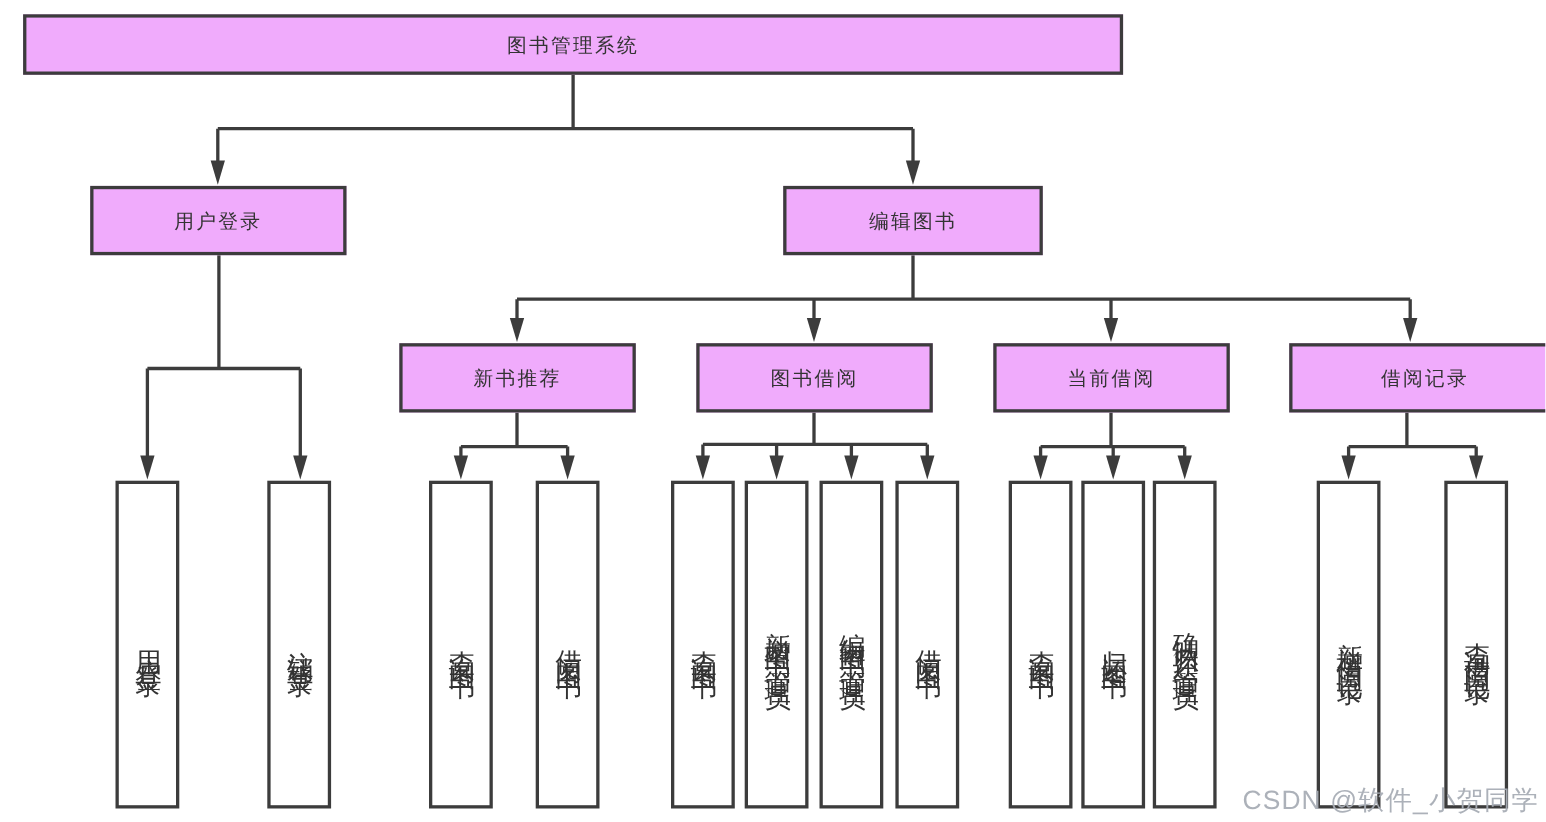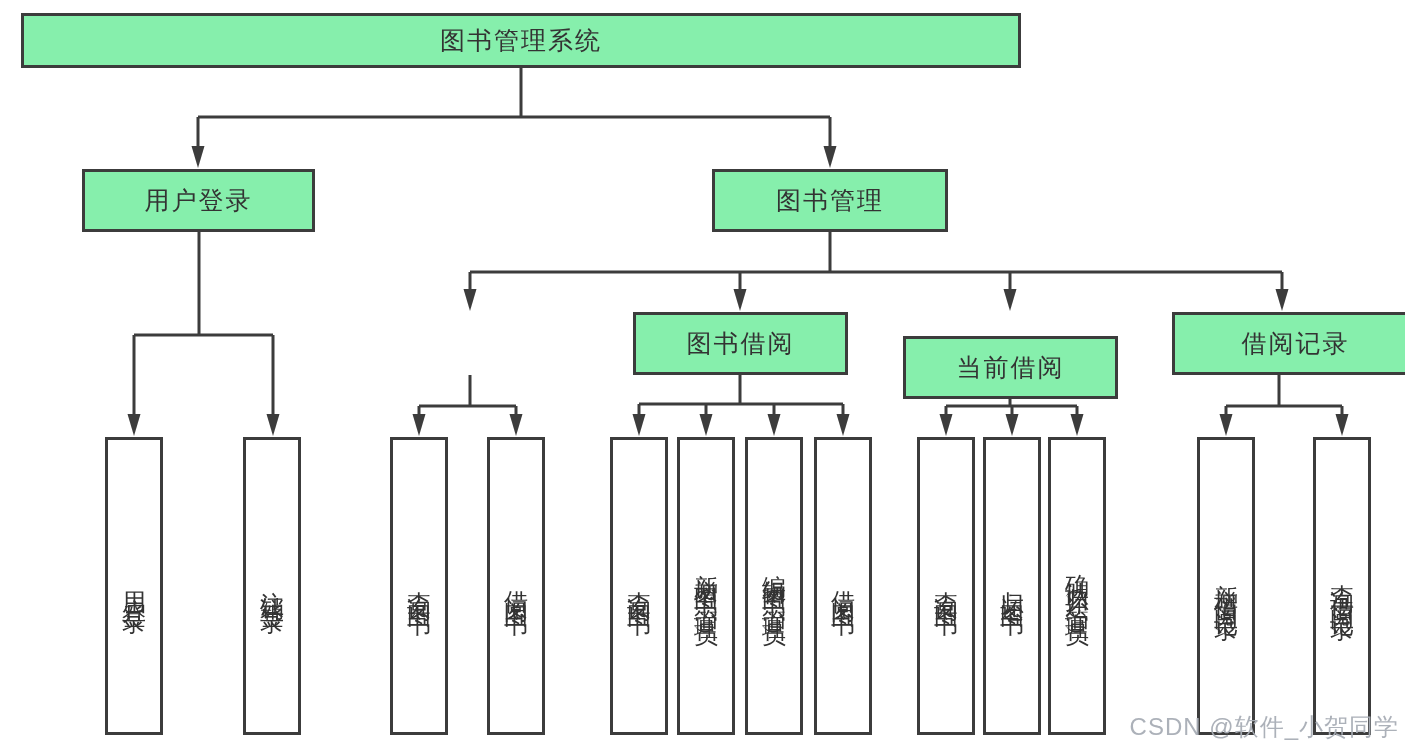--- a/index.html
+++ b/index.html
@@ -10,26 +10,26 @@
     font-family:"Liberation Sans","DejaVu Sans",sans-serif;
     overflow:hidden;
   }
   #connectors {
     position:absolute; left:0; top:0; z-index:1;
   }
   .node {
     position:absolute;
     box-sizing:border-box;
     border:3px solid #3c3c3c;
-    background:#86efac;
+    background:#f0abfc;
     display:flex;
     align-items:center;
     justify-content:center;
     color:#333333;
-    font-size:25px;
+    font-size:18px;
     letter-spacing:2px;
     z-index:2;
     white-space:nowrap;
   }
   .vnode {
     position:absolute;
     box-sizing:border-box;
     border:3px solid #3c3c3c;
     background:#ffffff;
     display:flex;
@@ -48,21 +48,21 @@
     letter-spacing:7px;
     line-height:1;
   }
   
   .root   { left:21px;  top:13px;  width:1000px; height:55px; }
   .l2a    { left:82px;  top:169px; width:233px;  height:63px; }
   .l2b    { left:712px; top:169px; width:236px;  height:63px; }
   .l3     { top:312px;  height:63px; width:215px; }
   .l3a    { left:363px; }
   .l3b    { left:633px;align-items:center; }
-  .l3c    { left:903px;margin-top:24px; }
+  .l3c    { left:903px; }
   .l3d    { left:1172px; width:247px; }
   
   .lf1  { left:105px; }
   .lf2  { left:243px; }
   .lf3  { left:390px; }
   .lf4  { left:487px; }
   .lf5  { left:610px; }
   .lf6  { left:677px; }
   .lf7  { left:745px; }
   .lf8  { left:814px; }
@@ -143,23 +143,26 @@
   </svg>
 
   <div class="node root">
     <span>图书管理系统</span>
   </div>
 
   <div class="node l2a">
     <span>用户登录</span>
   </div>
   <div class="node l2b">
-    <span>图书管理</span>
-  </div>
-
+    <span>编辑图书</span>
+  </div>
+
+  <div class="node l3 l3a">
+    <span>新书推荐</span>
+  </div>
   <div class="node l3 l3b">
     <span>图书借阅</span>
   </div>
   <div class="node l3 l3c">
     <span>当前借阅</span>
   </div>
   <div class="node l3 l3d">
     <span>借阅记录</span>
   </div>
 

